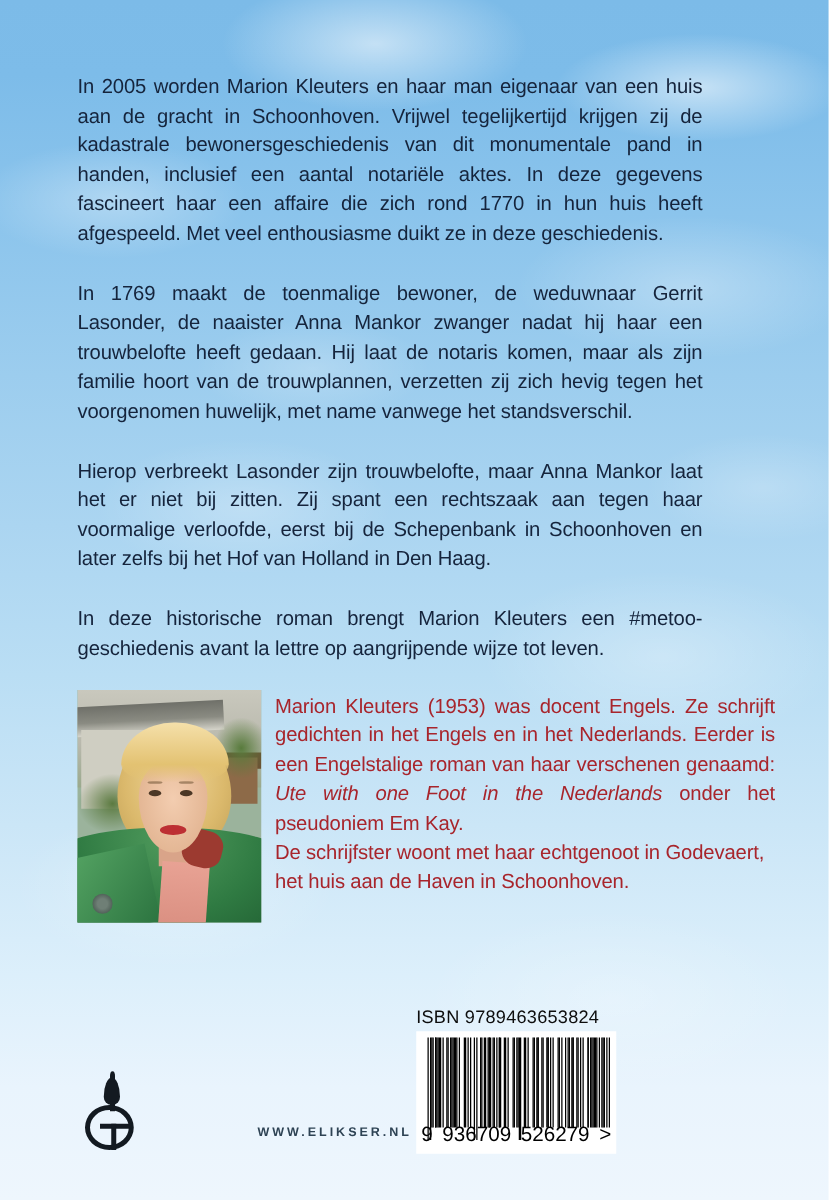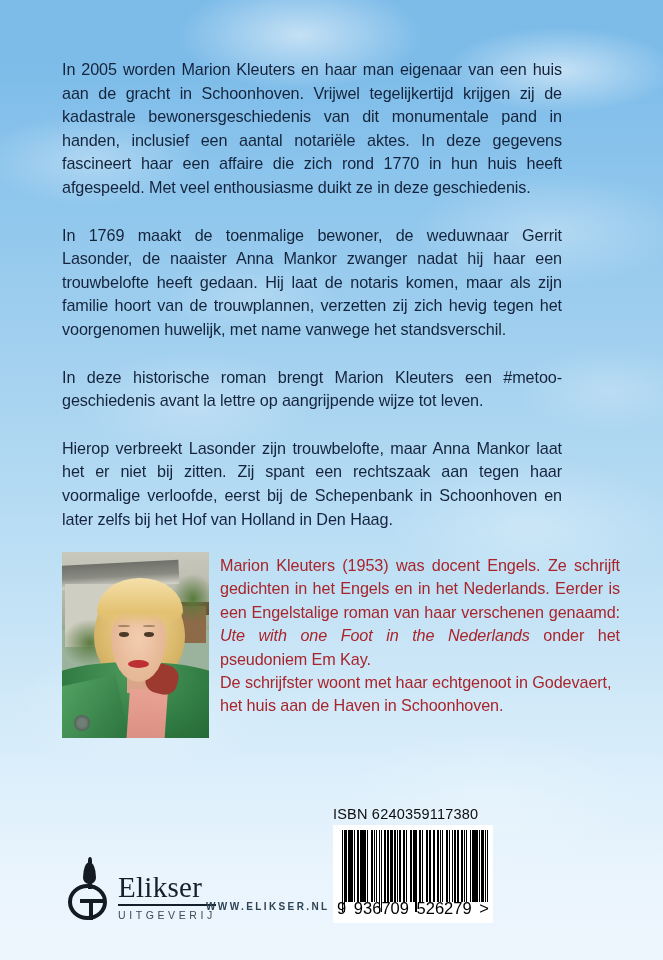--- a/index.html
+++ b/index.html
@@ -333,22 +333,22 @@
   <div class="cloud c5"></div>
   <div class="cloud c6"></div>
   <div class="cloud c7"></div>
   <div class="cloud c8"></div>
   <div class="cloud c9"></div>
   <div class="cloud c10"></div>
 
   <div class="blurb">
     <p>In 2005 worden Marion Kleuters en haar man eigenaar van een huis aan de gracht in Schoonhoven. Vrijwel tegelijkertijd krijgen zij de kadastrale bewonersgeschiedenis van dit monumentale pand in handen, inclusief een aantal notariële aktes. In deze gegevens fascineert haar een affaire die zich rond 1770 in hun huis heeft afgespeeld. Met veel enthousiasme duikt ze in deze geschiedenis.</p>
     <p>In 1769 maakt de toenmalige bewoner, de weduwnaar Gerrit Lasonder, de naaister Anna Mankor zwanger nadat hij haar een trouwbelofte heeft gedaan. Hij laat de notaris komen, maar als zijn familie hoort van de trouwplannen, verzetten zij zich hevig tegen het voorgenomen huwelijk, met name vanwege het standsverschil.</p>
+    <p>Hierop verbreekt Lasonder zijn trouwbelofte, maar Anna Mankor laat het er niet bij zitten. Zij spant een rechtszaak aan tegen haar voormalige verloofde, eerst bij de Schepenbank in Schoonhoven en later zelfs bij het Hof van Holland in Den Haag.</p>
     <p>In deze historische roman brengt Marion Kleuters een #metoo- geschiedenis avant la lettre op aangrijpende wijze tot leven.</p>
-    <p>Hierop verbreekt Lasonder zijn trouwbelofte, maar Anna Mankor laat het er niet bij zitten. Zij spant een rechtszaak aan tegen haar voormalige verloofde, eerst bij de Schepenbank in Schoonhoven en later zelfs bij het Hof van Holland in Den Haag.</p>
   </div>
 
   <div class="author-block">
 
     <div class="author-photo">
       <div class="ph-sky"></div>
       <div class="ph-roof"></div>
       <div class="ph-wall"></div>
       <div class="ph-hut-roof"></div>
       <div class="ph-hut"></div>
@@ -371,21 +371,21 @@
     </div>
 
     <div class="author-text">
       <span>Marion Kleuters (1953) was docent Engels. Ze schrijft gedichten in het Engels en in het Nederlands. Eerder is een Engelstalige roman van haar verschenen genaamd: </span><em>Ute with one Foot in the Nederlands</em><span> onder het pseudoniem Em Kay.</span>
       <div class="nobreak">De schrijfster woont met haar echtgenoot in Godevaert, het huis aan de Haven in Schoonhoven.</div>
     </div>
 
   </div>
 
   <div class="isbn-wrap">
-    <div class="isbn-label">ISBN 6240359117380</div>
+    <div class="isbn-label">ISBN 9789463653824</div>
     <div class="barcode-box">
       <div class="bars" id="bars">
           <span class="guard" style="width: 0.797814px; background: rgb(0, 0, 0);"></span>
           <span class="guard" style="width: 0.797814px; background: transparent;"></span>
           <span class="guard" style="width: 0.797814px; background: rgb(0, 0, 0);"></span>
           <span style="width: 0.797814px; background: transparent;"></span>
           <span style="width: 0.797814px; background: rgb(0, 0, 0);"></span>
           <span style="width: 0.797814px; background: rgb(0, 0, 0);"></span>
           <span style="width: 0.797814px; background: transparent;"></span>
           <span style="width: 0.797814px; background: rgb(0, 0, 0);"></span>
@@ -575,22 +575,17 @@
   </div>
 
   <div class="publisher">
     <div class="logo-mark">
       <div class="flame"></div>
       <div class="stem"></div>
       <div class="ering"></div>
       <div class="ebar"></div>
       <div class="etail"></div>
     </div>
-    <div class="logo-word">
-      <div class="name">Elikser</div>
-      <div class="rule"></div>
-      <div class="sub">UITGEVERIJ</div>
-    </div>
   </div>
 
   <div class="website">WWW.ELIKSER.NL</div>
 
 </div>
 
 </body></html>

